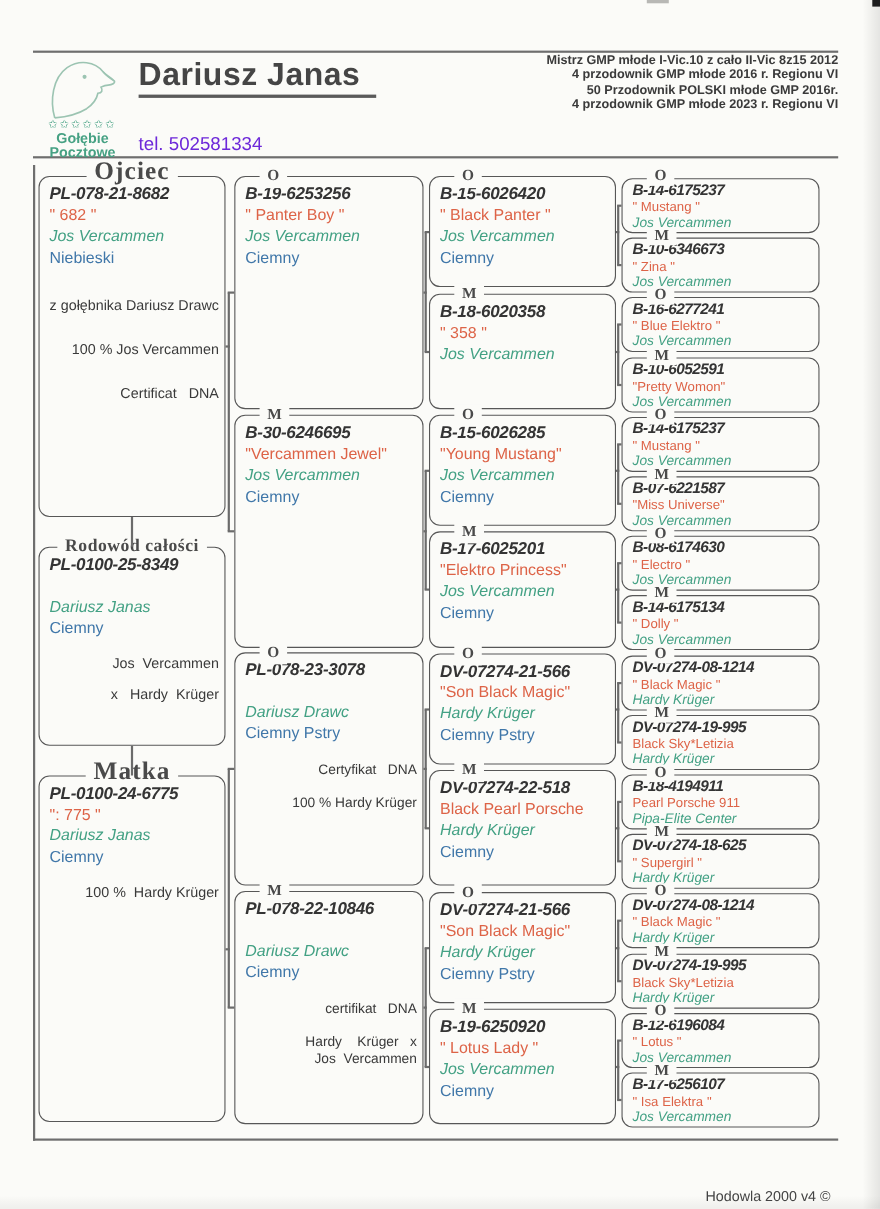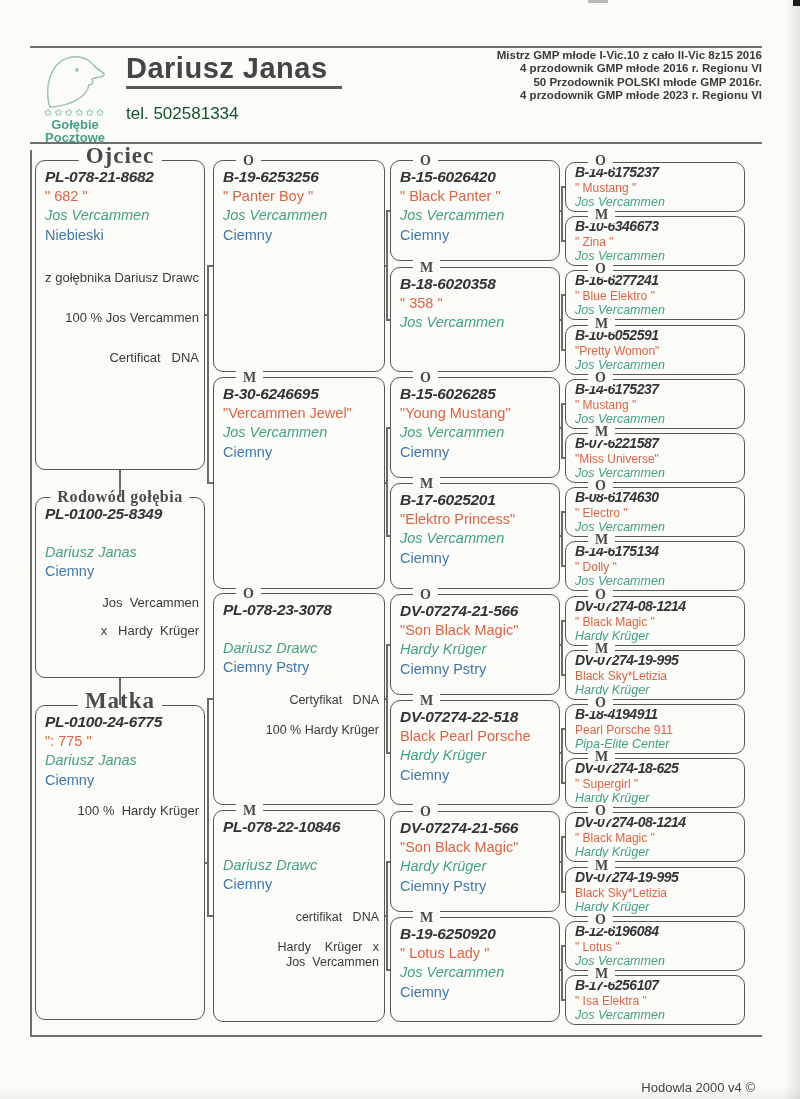--- a/index.html
+++ b/index.html
@@ -18,21 +18,21 @@
 
   
   header { position:absolute; left:30px; top:48px; width:732px; height:95px; }
   .logo { position:absolute; left:4px; top:6px; width:82px; text-align:center; color:#46a183; }
   .logo svg { display:block; margin:0 auto; }
   .logo-stars { font-size:10px; letter-spacing:2px; margin-top:-3px; white-space:nowrap; }
   .logo-text { font-weight:bold; font-size:13px; line-height:13px; }
   .owner { position:absolute; left:96px; top:4px; }
   .owner h1 { margin:0; font-size:29px; font-weight:bold; color:#454545; letter-spacing:0.5px;
               display:inline-block; border-bottom:3px solid #5a5a5a; padding:0 14px 1px 0; }
-  .phone { margin-top:15px; font-size:17px; color:#14532d; }
+  .phone { margin-top:32px; font-size:17px; color:#6d28d9; }
   .achievements { position:absolute; right:0; top:1px; text-align:right;
                   font-size:11.5px; font-weight:bold; color:#3a3a3a; line-height:13.4px; }
 
   
   .box { position:absolute; border:1.6px solid #575757; border-radius:10px;
          padding:6px 5px 0 9px; box-sizing:border-box; background:transparent;
          line-height:19.5px; }
   .box-title { position:absolute; top:-15px; left:50%; transform:translateX(-50%);
                background:#fbfbf8; padding:0 7px; white-space:nowrap;
                font-family:"Liberation Serif", serif; font-weight:bold;
@@ -77,21 +77,21 @@
       </svg>
       <div class="logo-stars">✩✩✩✩✩✩</div>
       <div class="logo-text">Gołębie</div>
       <div class="logo-text">Pocztowe</div>
     </div>
     <div class="owner">
       <h1>Dariusz Janas</h1>
       <div class="phone">tel. 502581334</div>
     </div>
     <div class="achievements" id="achievements">
-        <div>Mistrz GMP młode  I-Vic.10 z cało II-Vic 8z15 2016</div>
+        <div>Mistrz GMP młode  I-Vic.10 z cało II-Vic 8z15 2012</div>
         <div>4 przodownik GMP młode 2016 r. Regionu VI</div>
         <div>50 Przodownik POLSKI młode GMP 2016r.</div>
         <div>4 przodownik GMP młode 2023 r.  Regionu VI</div>
       </div>
   </header>
 
   <div id="tree">
       <div class="box g1 father" style="left: 35px; top: 160px; width: 170px; height: 310px;">
         <div class="box-title">Ojciec</div>
         <div class="ring">PL-078-21-8682</div>
@@ -102,21 +102,21 @@
           <div class="note-line">z gołębnika Dariusz Drawc</div>
         </div>
         <div class="note-group">
           <div class="note-line">100 % Jos Vercammen</div>
         </div>
         <div class="note-group">
           <div class="note-line">Certificat   DNA</div>
         </div>
       </div>
       <div class="box g1 subject" style="left: 35px; top: 497px; width: 170px; height: 181px;">
-        <div class="box-title">Rodowód gołębia</div>
+        <div class="box-title">Rodowód całości</div>
         <div class="ring">PL-0100-25-8349</div>
         <div class="bird-name"></div>
         <div class="breeder">Dariusz Janas</div>
         <div class="color-desc">Ciemny</div>
         <div class="note-group">
           <div class="note-line">Jos  Vercammen</div>
         </div>
         <div class="note-group">
           <div class="note-line">x   Hardy  Krüger</div>
         </div>

